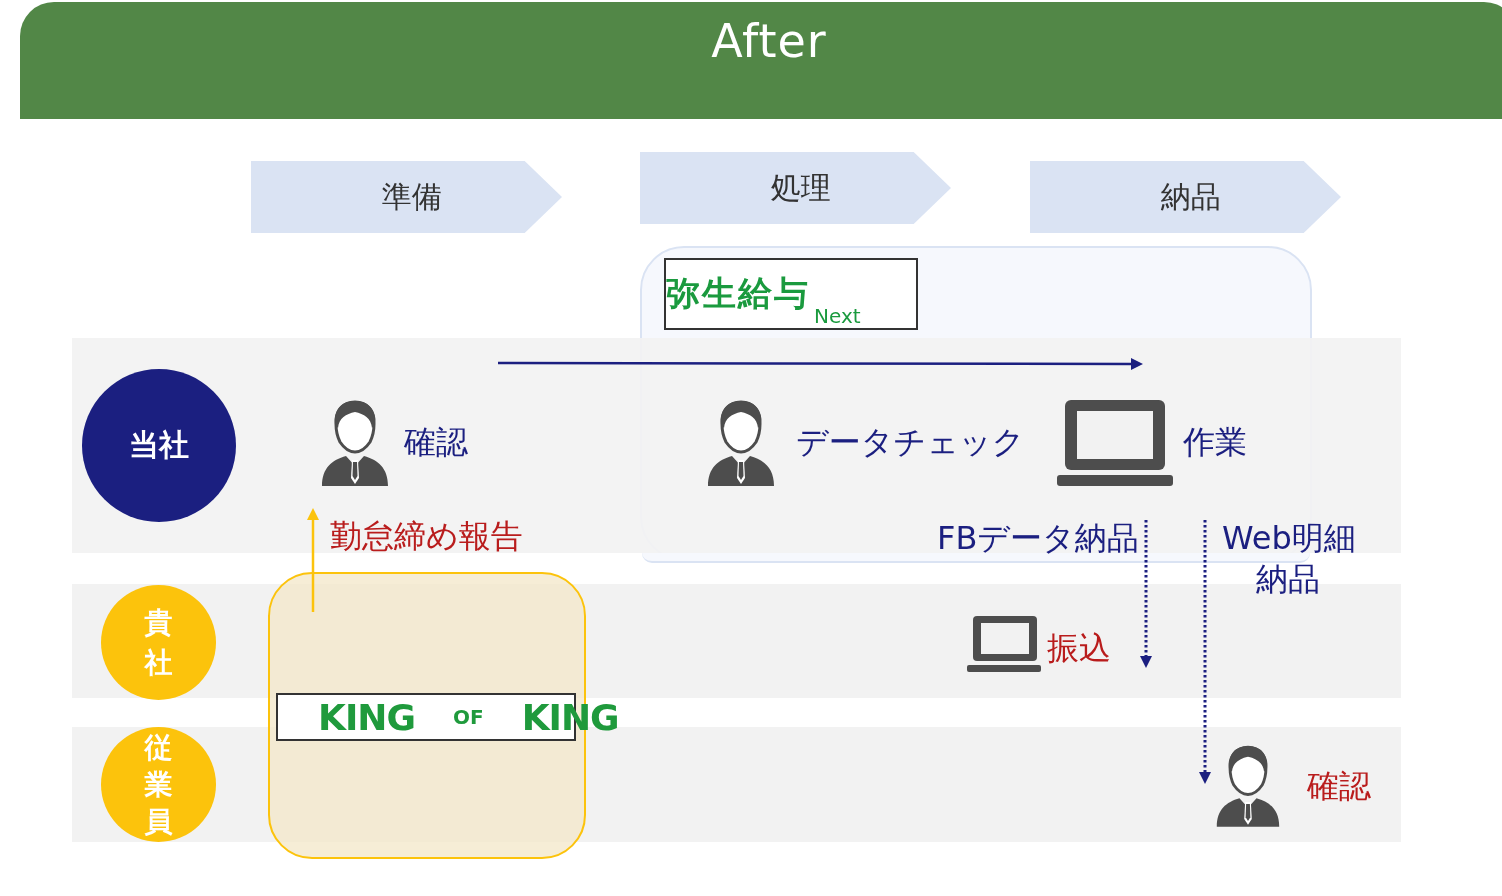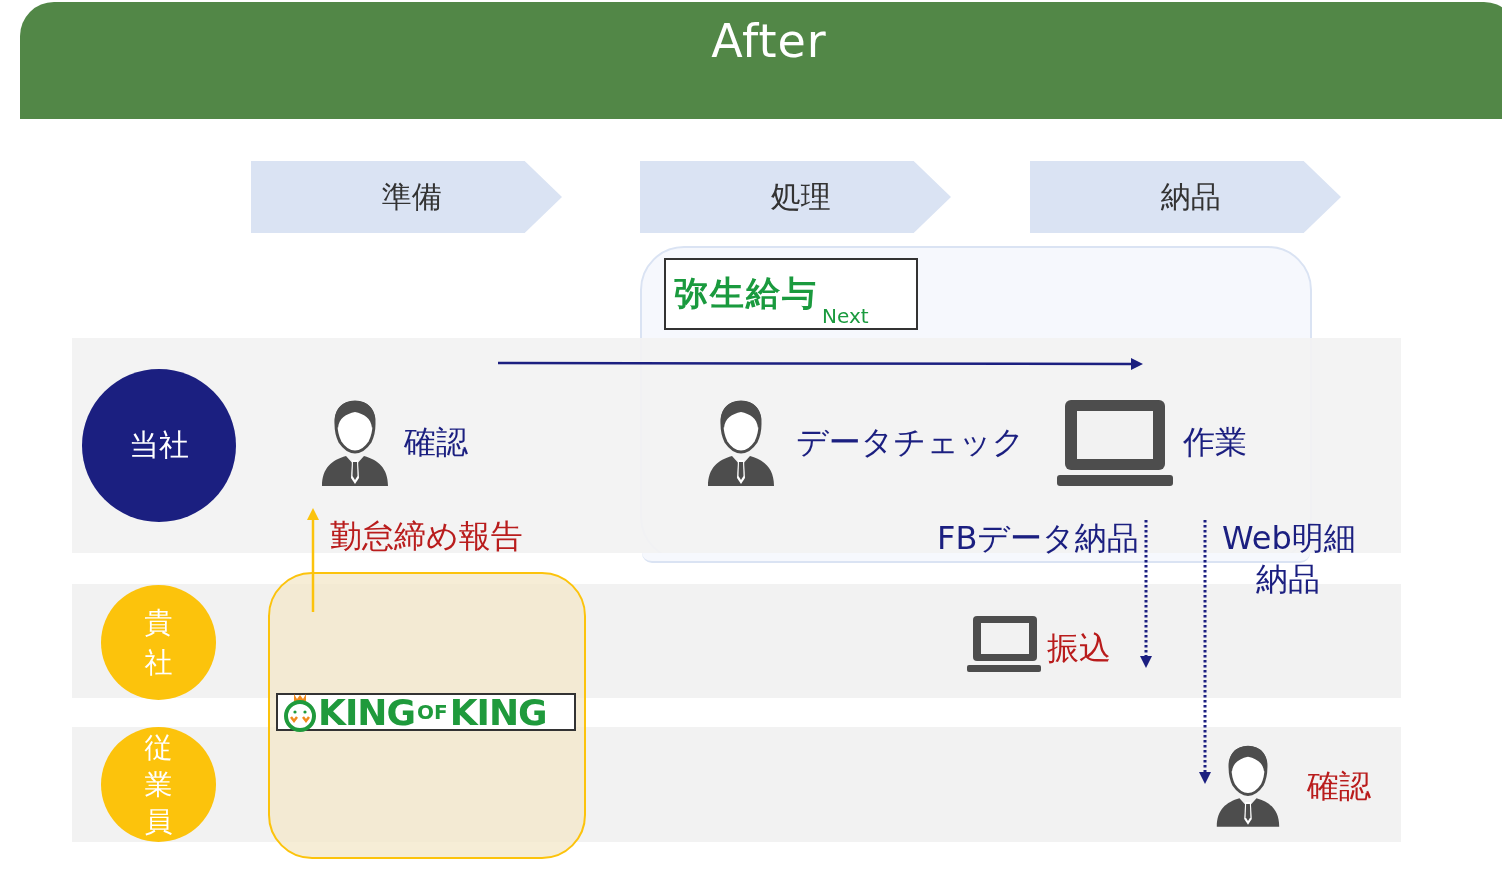--- a/index.html
+++ b/index.html
@@ -28,62 +28,62 @@
   .band { background: #f2f2f2; }
 
   .yayoi-area {
     left: 640px; top: 246px; width: 672px; height: 315px;
     background: #f6f8fd; border: 2px solid #dae3f3; border-radius: 44px;
     box-sizing: border-box;
   }
   .yayoi-logo {
     left: 664px; top: 258px; width: 254px; height: 72px;
     background: #fff; border: 2px solid #333; box-sizing: border-box;
-    color: #1a9a3e; display: flex; align-items: center; padding-left: 8px;
+    color: #1a9a3e; display: flex; align-items: center; 
     white-space: nowrap;
   }
   .yayoi-logo .jp { font-size: 34px; font-weight: bold; letter-spacing: 2px; }
   .yayoi-logo .en { font-size: 20px; margin-left: 4px; margin-top: 44px; }
 
   .kot-area {
     left: 268px; top: 572px; width: 318px; height: 287px;
     background: rgba(243, 231, 200, 0.75); border: 2px solid #fcc30c; border-radius: 44px;
     box-sizing: border-box;
   }
   .kot-logo {
-    left: 276px; top: 693px; width: 300px; height: 38px;
+    left: 276px; top: 693px; width: 300px; height: 48px;
     background: #fff; border: 2px solid #333; box-sizing: border-box;
-    display: flex; align-items: center; padding-left: 4px; white-space: nowrap;
+    display: flex; align-items: center; padding-left: 4px; white-space: nowrap; gap: 36px;
   }
   .kot-text { color: #1f9a3c; font-size: 36px; font-weight: bold; letter-spacing: -1px; font-family: "DejaVu Sans", sans-serif; }
   .kot-of { color: #1f9a3c; font-size: 20px; font-weight: bold; margin: 0 2px; text-align: right; }
 
   .circle {
     border-radius: 50%; display: flex; align-items: center; justify-content: center;
-    color: #fff; font-weight: normal; text-align: left;
+    color: #fff; font-weight: bold; text-align: left;
   }
   .circle-navy { background: #1b1f80; font-size: 30px; }
   .circle-gold { background: #fcc30c; font-size: 28px; line-height: 40px; flex-direction: column; }
 
   .lbl-navy { color: #1b1f80; font-size: 32px; white-space: nowrap; }
   .lbl-gold { color: #b91c1c; font-size: 32px; white-space: nowrap; }
 
   .person svg, .laptop svg { display: block; }
 </style>
 </head>
 <body>
 
 <div class="abs header">
   <div class="header-title">After</div>
 </div>
 
 <div class="abs chevron" style="left:251px; top:161px; width:311px;">
   <span>準備</span>
 </div>
-<div class="abs chevron" style="left:640px; top:161px; width:311px;font-family:Liberation Mono, monospace;">
+<div class="abs chevron" style="left:640px; top:152px; width:311px;font-family:Liberation Mono, monospace;">
   <span>処理</span>
 </div>
 <div class="abs chevron" style="left:1030px; top:161px; width:311px;">
   <span>納品</span>
 </div>
 
 <div class="abs yayoi-area"></div>
 <div class="abs yayoi-logo">
   <span class="jp">弥生給与</span>
   <span class="en">Next</span>

